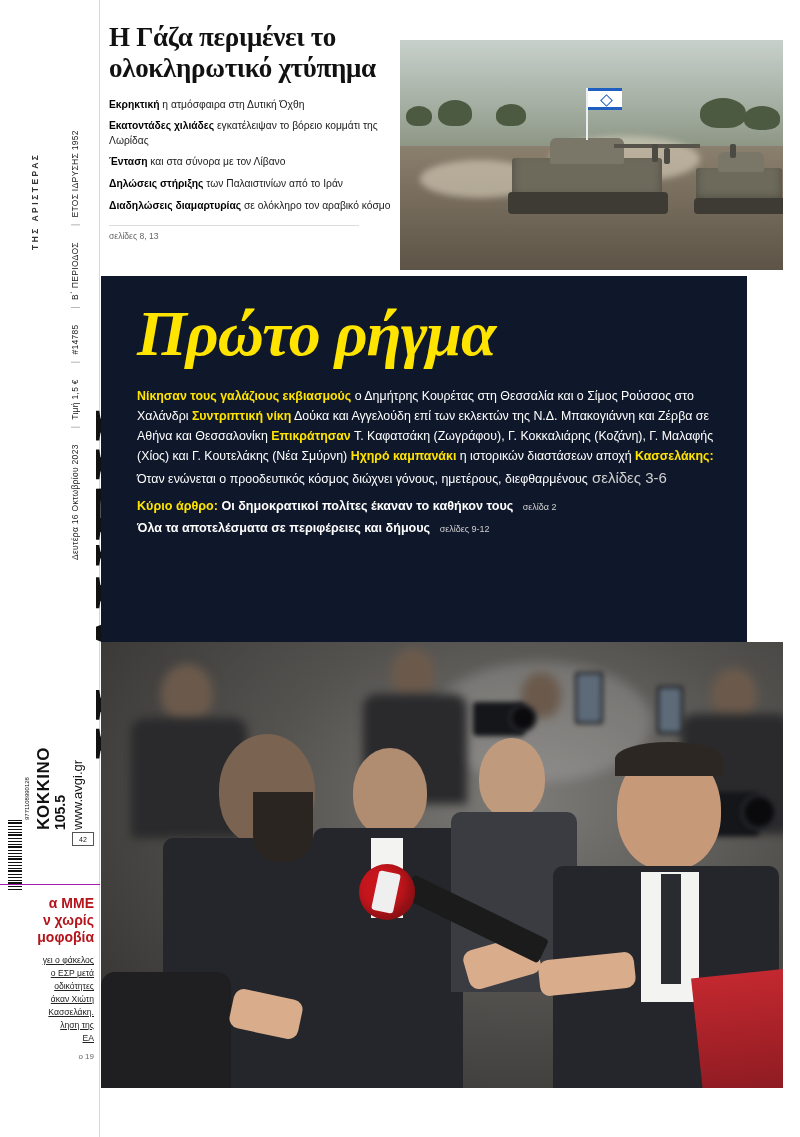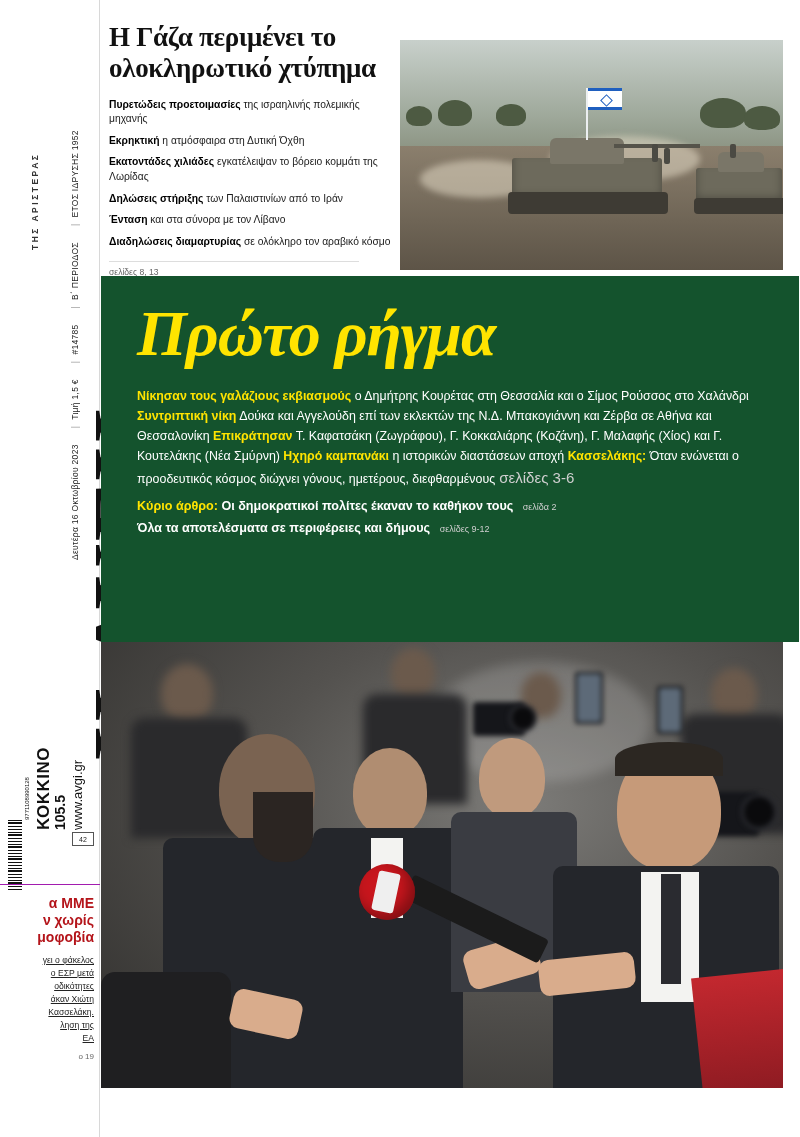--- a/index.html
+++ b/index.html
@@ -270,23 +270,23 @@
   
   #main-block {
     position: absolute;
     left: 101px;
     top: 276px;
     width: 682px;
     height: 812px;
   }
   #headline-area {
     position: relative;
-    width: 698px;
+    width: 646px;
     height: 366px;
-    background: #14532d;
+    background: #0f172a;
     padding: 22px 10px 10px 26px;
     overflow: hidden;
   }
   #headline {
     font-family: "Liberation Serif", serif;
     font-weight: bold;
     font-style: italic;
     font-size: 64px;
     color: #ffe400;
     line-height: 1.0;
@@ -444,25 +444,24 @@
       <div>ΕΑ</div>
     </div>
     <div class="lt-page">ο 19</div>
   </div>
 </div>
 
 <div id="top-block">
   <div id="top-left-col">
     <div id="kicker-title">Η Γάζα περιμένει το ολοκληρωτικό χτύπημα</div>
     <div id="bullets">
-        <div class="bullet"><b>Πυρετώδεις προετοιμασίες</b><span> της ισραηλινής πολεμικής μηχανής</span></div>
         <div class="bullet"><b>Εκρηκτική</b><span> η ατμόσφαιρα στη Δυτική Όχθη</span></div>
         <div class="bullet"><b>Εκατοντάδες χιλιάδες</b><span> εγκατέλειψαν το βόρειο κομμάτι της Λωρίδας</span></div>
+        <div class="bullet"><b>Ένταση</b><span> και στα σύνορα με τον Λίβανο</span></div>
         <div class="bullet"><b>Δηλώσεις στήριξης</b><span> των Παλαιστινίων από το Ιράν</span></div>
-        <div class="bullet"><b>Ένταση</b><span> και στα σύνορα με τον Λίβανο</span></div>
         <div class="bullet"><b>Διαδηλώσεις διαμαρτυρίας</b><span> σε ολόκληρο τον αραβικό κόσμο</span></div>
       </div>
     <div id="top-pages">σελίδες 8, 13</div>
   </div>
 
   <div id="top-photo">
     <div class="tp-hill"></div>
     <div class="tp-tree" style="left:6px;  top:66px; width:26px; height:20px;"></div>
     <div class="tp-tree" style="left:38px; top:60px; width:34px; height:26px;"></div>
     <div class="tp-tree" style="left:96px; top:64px; width:30px; height:22px;"></div>

